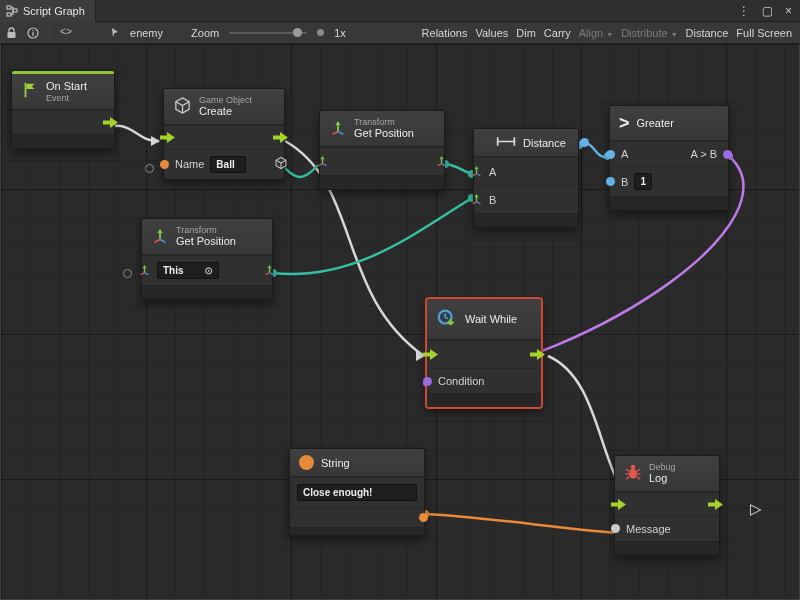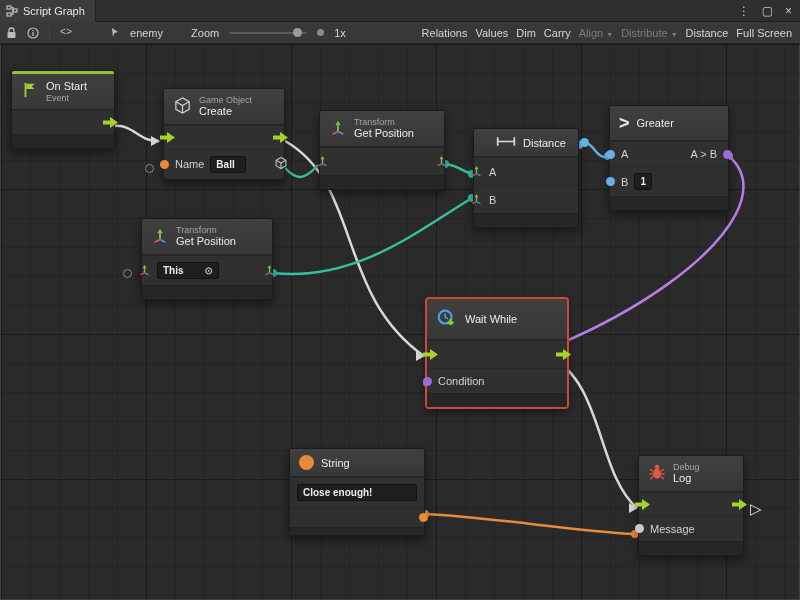--- a/index.html
+++ b/index.html
@@ -367,21 +367,21 @@
             <path d="M10 8v7" stroke="#7ac943" stroke-width="2"></path>
             <path d="M10 15L4 18" stroke="#e0564a" stroke-width="2"></path>
             <path d="M10 15l6 3" stroke="#4a90d9" stroke-width="2"></path>
           </svg>
       </span>
     </div>
     <div class="footer"></div>
   </div>
   <div class="carry" style="left:122px; top:225px;"></div>
 
-  <div class="node selected" style="left:425px; top:254px; width:142px;">
+  <div class="node selected" style="left:425px; top:254px; width:116px;">
     <div class="hdr" style="padding:8px 9px;">
       <span>
         <svg width="22" height="22" viewBox="0 0 24 24">
             <circle cx="10" cy="11" r="7" fill="none" stroke="#4aa3df" stroke-width="2.4"></circle>
             <path d="M10 7v4l3 2" stroke="#4aa3df" stroke-width="1.8" fill="none"></path>
             <path d="M16 13v6M16 19l-3-3M16 19l3-3" stroke="#8dc63f" stroke-width="2.4" fill="none"></path>
           </svg>
       </span>
       <span class="hdr-title">Wait While</span>
     </div>
@@ -413,21 +413,21 @@
     <div class="row">
       <span class="field" style="flex:1">Close enough!</span>
     </div>
     <div class="row" style="padding:5px 7px;">
       <span class="spacer"></span>
       <span class="dot dot-orange edge-r"></span>
     </div>
     <div class="footer" style="height:8px"></div>
   </div>
 
-  <div class="node" style="left:637px; top:411px; width:106px;">
+  <div class="node" style="left:613px; top:411px; width:106px;">
     <div class="hdr">
       <span>
         <svg width="18" height="18" viewBox="0 0 20 20">
             <ellipse cx="10" cy="12" rx="4.5" ry="5.5" fill="#e2574c"></ellipse>
             <circle cx="10" cy="4.5" r="2.6" fill="#e2574c"></circle>
             <g stroke="#e2574c" stroke-width="1.4" fill="none">
               <path d="M5.5 9L2 7M5.5 12H1.5M5.5 15l-3 3M14.5 9L18 7M14.5 12h4M14.5 15l3 3"></path>
             </g>
           </svg>
       </span>

